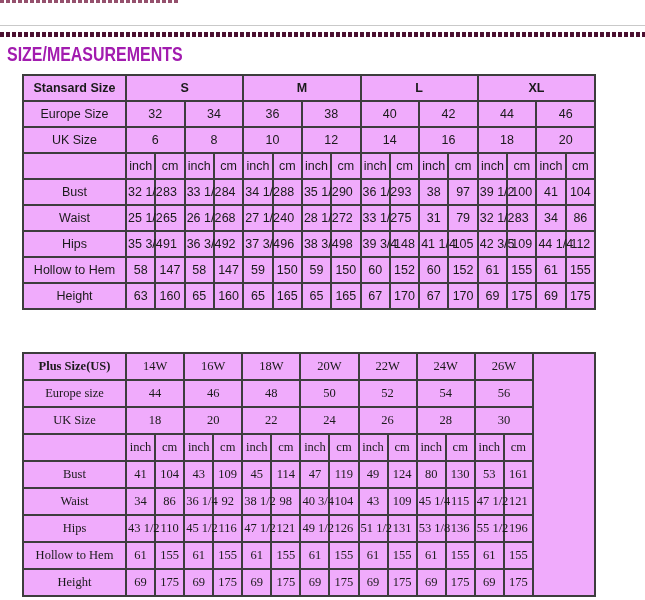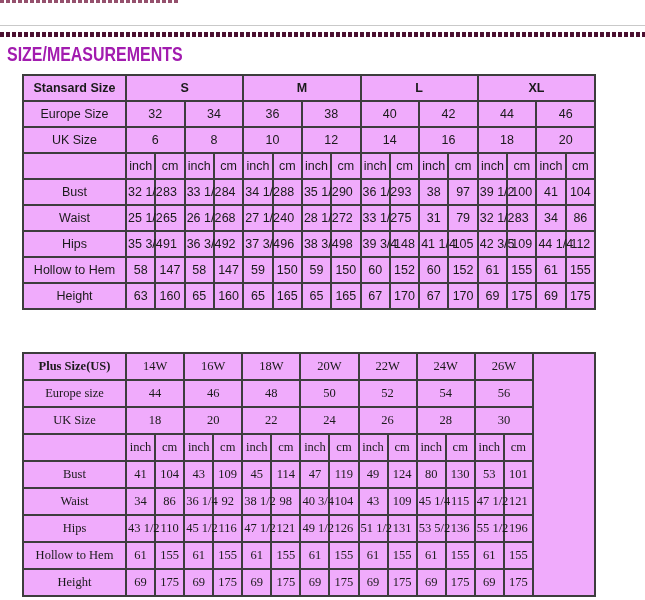--- a/index.html
+++ b/index.html
@@ -266,21 +266,21 @@
         <td>109</td>
         <td>45</td>
         <td>114</td>
         <td>47</td>
         <td>119</td>
         <td>49</td>
         <td>124</td>
         <td>80</td>
         <td>130</td>
         <td>53</td>
-        <td>101</td>
+        <td>161</td>
       </tr>
       <tr>
         <td class="lbl">Waist</td>
         <td>34</td>
         <td>86</td>
         <td>36 1/4</td>
         <td>92</td>
         <td>38 1/2</td>
         <td>98</td>
         <td>40 3/4</td>
@@ -297,21 +297,21 @@
         <td>43 1/2</td>
         <td>110</td>
         <td>45 1/2</td>
         <td>116</td>
         <td>47 1/2</td>
         <td>121</td>
         <td>49 1/2</td>
         <td>126</td>
         <td>51 1/2</td>
         <td>131</td>
-        <td>53 5/2</td>
+        <td>53 1/8</td>
         <td>136</td>
         <td>55 1/2</td>
         <td>196</td>
       </tr>
       <tr>
         <td class="lbl">Hollow to Hem</td>
         <td>61</td>
         <td>155</td>
         <td>61</td>
         <td>155</td>

